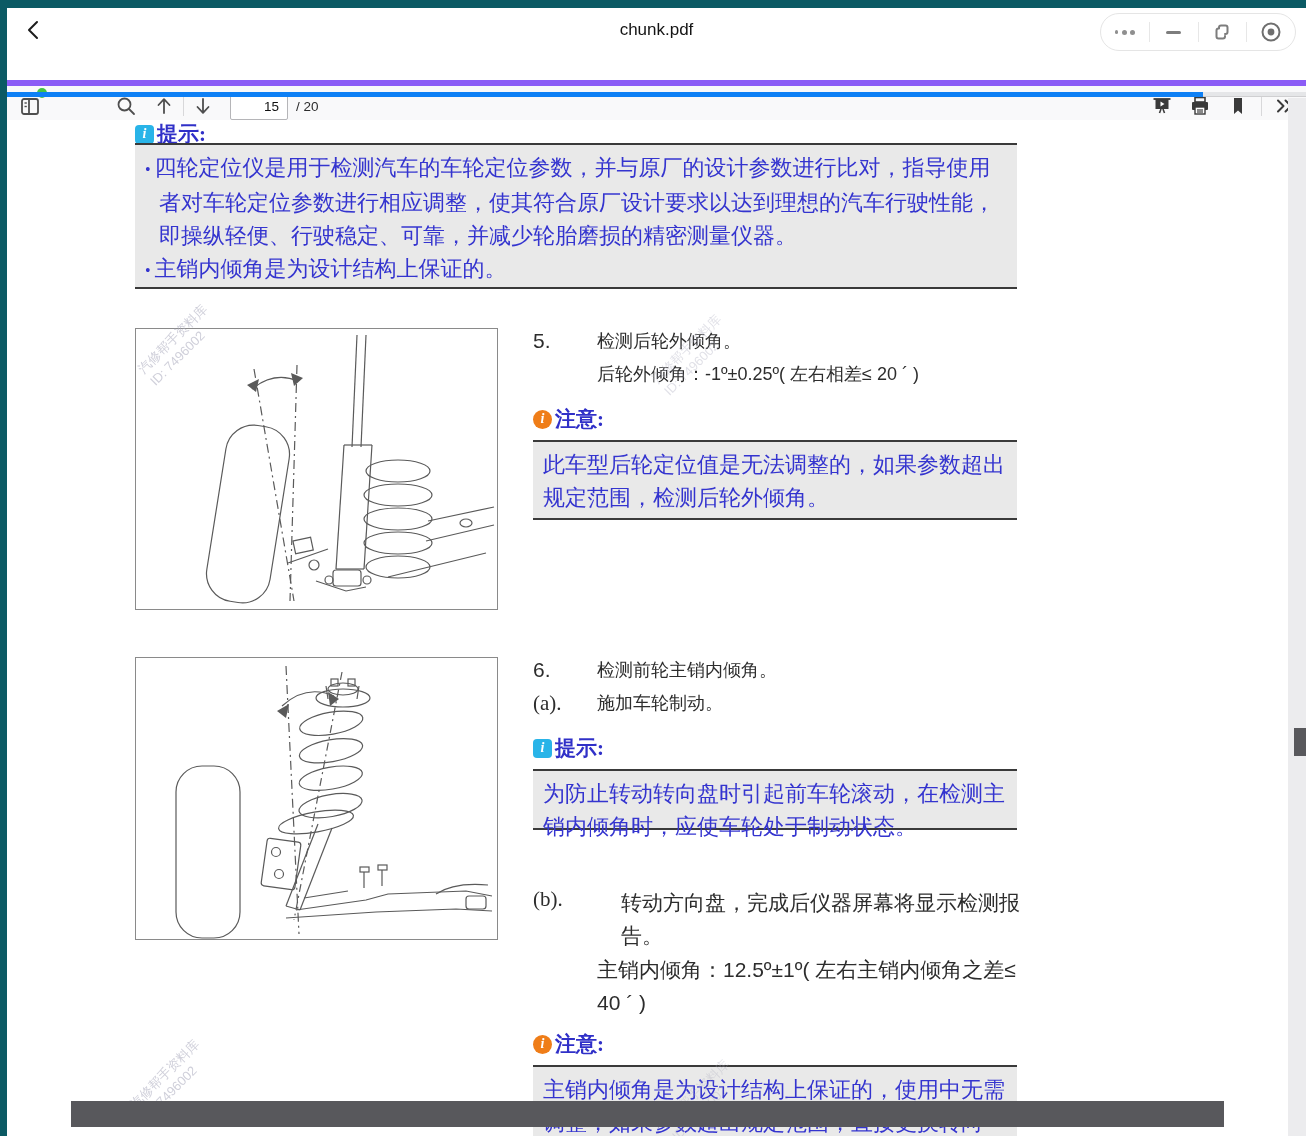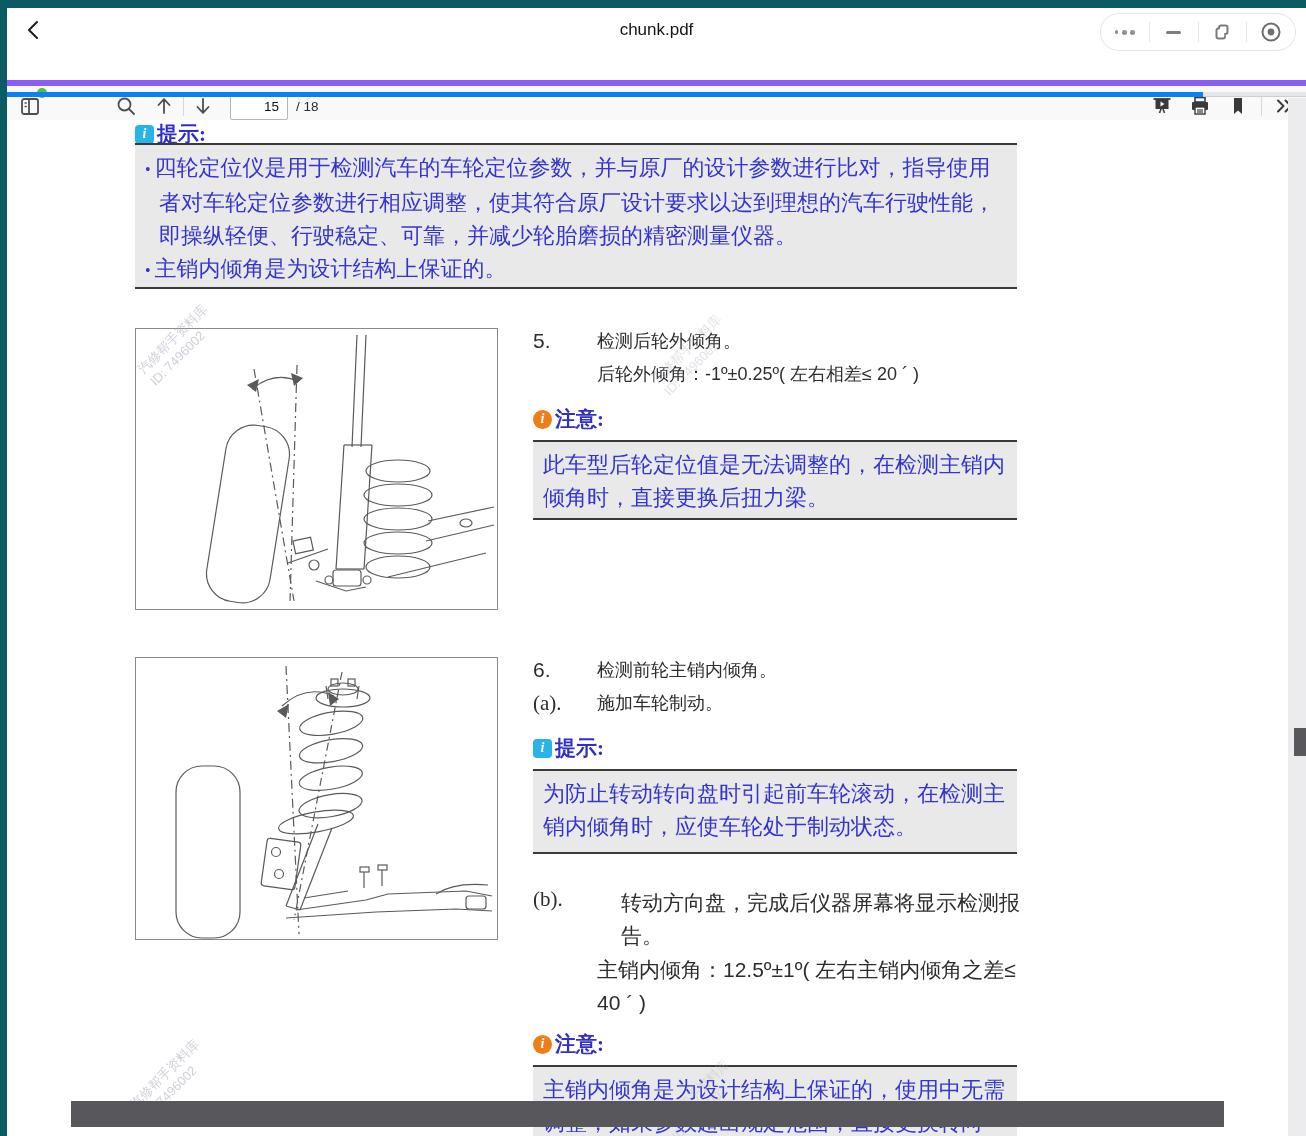--- a/index.html
+++ b/index.html
@@ -162,21 +162,21 @@
         <path d="M12 19 V6 M6.5 11 L12 5.2 L17.5 11" fill="none" stroke="#4e4e4e" stroke-width="1.8" stroke-linecap="round" stroke-linejoin="round"></path>
       </svg>
     </div>
     <div class="tb-sep"></div>
     <div class="tb-btn">
       <svg class="icon" width="24" height="24" viewBox="0 0 24 24">
         <path d="M12 5 V18 M6.5 13 L12 18.8 L17.5 13" fill="none" stroke="#4e4e4e" stroke-width="1.8" stroke-linecap="round" stroke-linejoin="round"></path>
       </svg>
     </div>
     <input class="page-input" value="15" style="">
-    <span class="page-total">/ 18</span>
+    <span class="page-total">/ 20</span>
   </div>
 
 
   <div class="tb-group tb-right">
     <div class="tb-btn">
       <svg class="icon" width="24" height="24" viewBox="0 0 24 24">
         <line x1="3.5" y1="5" x2="20.5" y2="5" stroke="#3a3a3a" stroke-width="1.8"></line>
         <rect x="5.5" y="5" width="13" height="10" fill="#3a3a3a"></rect>
         <polygon points="10.5,7.5 14.5,10 10.5,12.5" fill="#ffffff"></polygon>
         <line x1="9.5" y1="19" x2="11" y2="15" stroke="#3a3a3a" stroke-width="1.6"></line>
@@ -286,21 +286,21 @@
   <div class="step-title hei blk" style="left:590px; top:264px;">后轮外倾角：-1º±0.25º( 左右相差≤ 20 ´ )</div>
 
   <div class="label-row" style="left:526px; top:307px;">
     <div class="note-icon">
         <span>i</span>
       </div>
     <div class="label-txt song">注意:</div>
   </div>
 
   <div class="graybox hei blue" style="left:526px; top:342px; width:484px; height:80px;">
-    <div>此车型后轮定位值是无法调整的，在检测主销内倾角时，直接更换后扭力梁。</div>
+    <div>此车型后轮定位值是无法调整的，如果参数超出规定范围，检测后轮外倾角。</div>
   </div>
 
   <div class="img-box" style="left:128px; top:559px; height:283px;">
     <svg width="361" height="281" viewBox="0 0 361 281">
       <g stroke="#5a5a5a" stroke-width="1.2" fill="none">
         <path d="M150 8 L163 276" stroke-dasharray="9 4 2 4"></path>
         <path d="M206 14 L158 262" stroke-dasharray="8 4 2 4"></path>
         <path d="M146 48 Q 170 26 198 38"></path>
         <ellipse cx="207" cy="40" rx="27" ry="9"></ellipse>
         <ellipse cx="207" cy="31" rx="15" ry="6"></ellipse>
@@ -340,21 +340,21 @@
   <div class="step-num song blk" style="left:526px; top:593px;">(a).</div>
   <div class="step-title song blk" style="left:590px; top:593px;">施加车轮制动。</div>
 
   <div class="label-row" style="left:526px; top:636px;">
     <div class="tip-icon">
         <span>i</span>
       </div>
     <div class="label-txt song">提示:</div>
   </div>
 
-  <div class="graybox song blue" style="left:526px; top:671px; width:484px; height:85px;">
+  <div class="graybox song blue" style="left:526px; top:671px; width:484px; height:61px;">
     <div>为防止转动转向盘时引起前车轮滚动，在检测主销内倾角时，应使车轮处于制动状态。</div>
   </div>
 
   <div class="step-num song blk" style="left:526px; top:789px;">(b).</div>
   <div class="flow-block song blk" style="left:614px; top:789px; width:428px;">转动方向盘，完成后仪器屏幕将显示检测报告。</div>
   <div class="flow-block hei blk" style="left:590px; top:855px; width:430px;">主销内倾角：12.5º±1º( 左右主销内倾角之差≤ 40 ´ )</div>
 
   <div class="label-row" style="left:526px; top:932px;">
     <div class="note-icon">
         <span>i</span>

